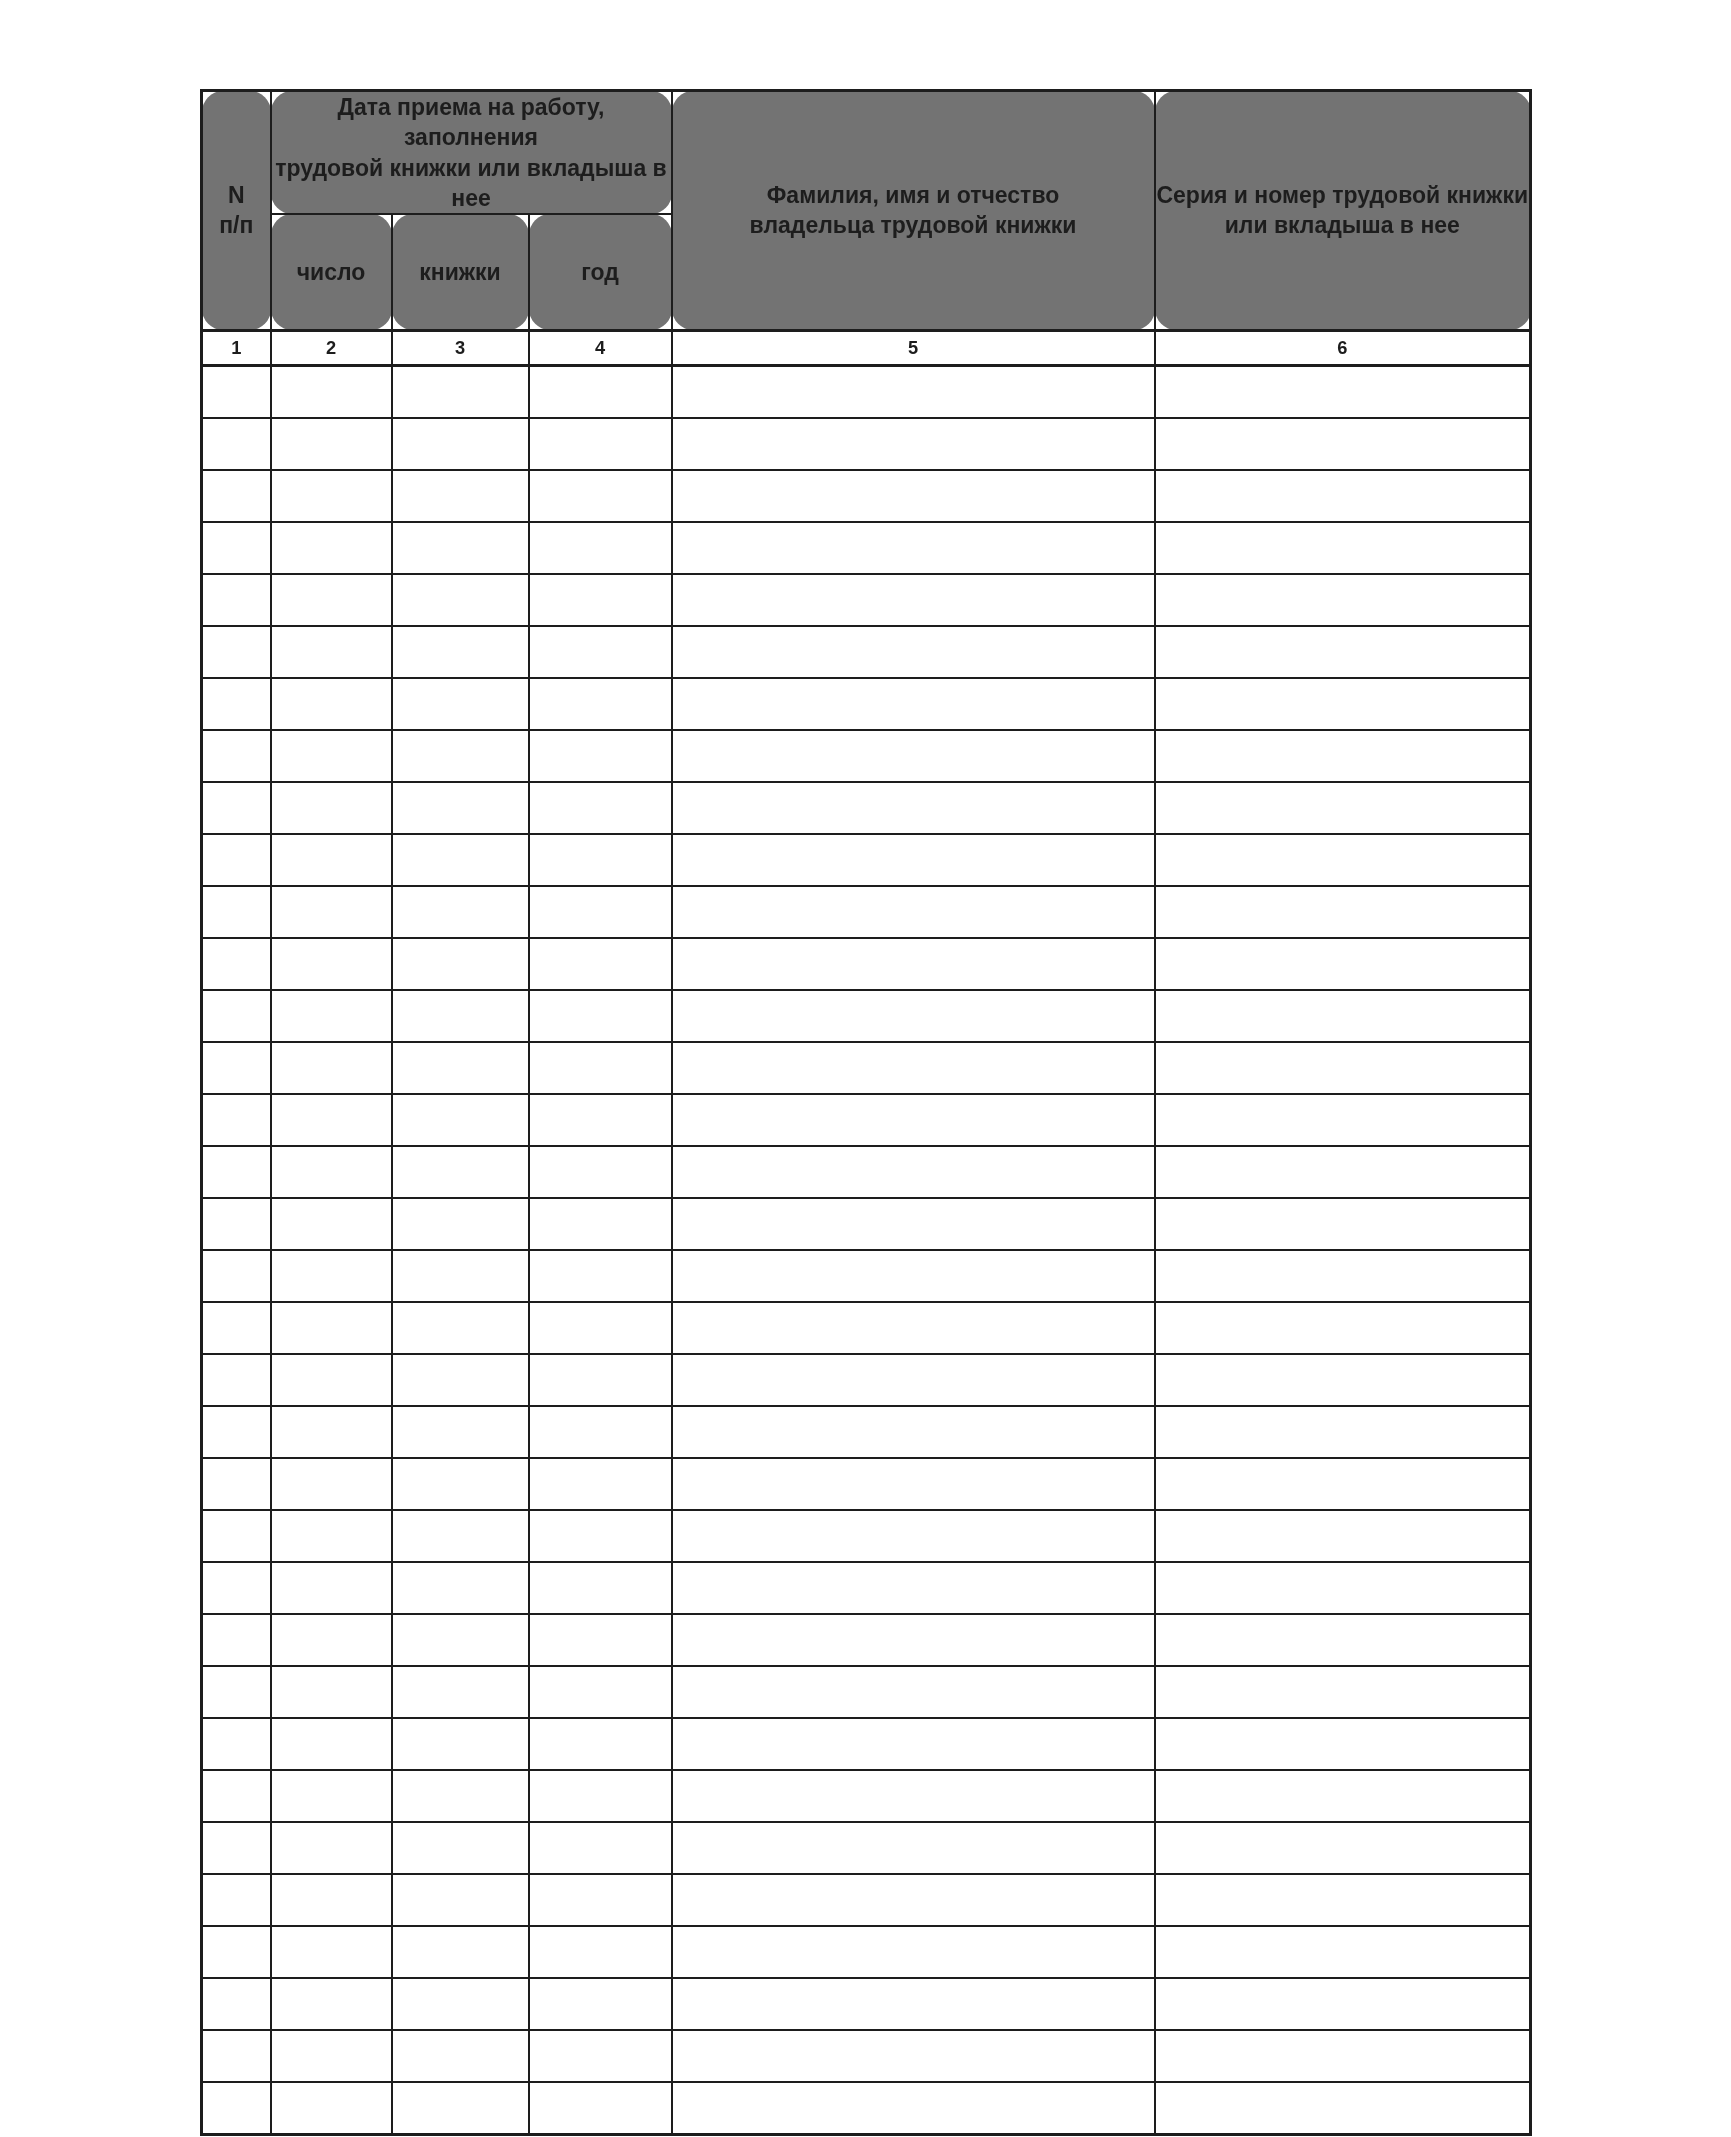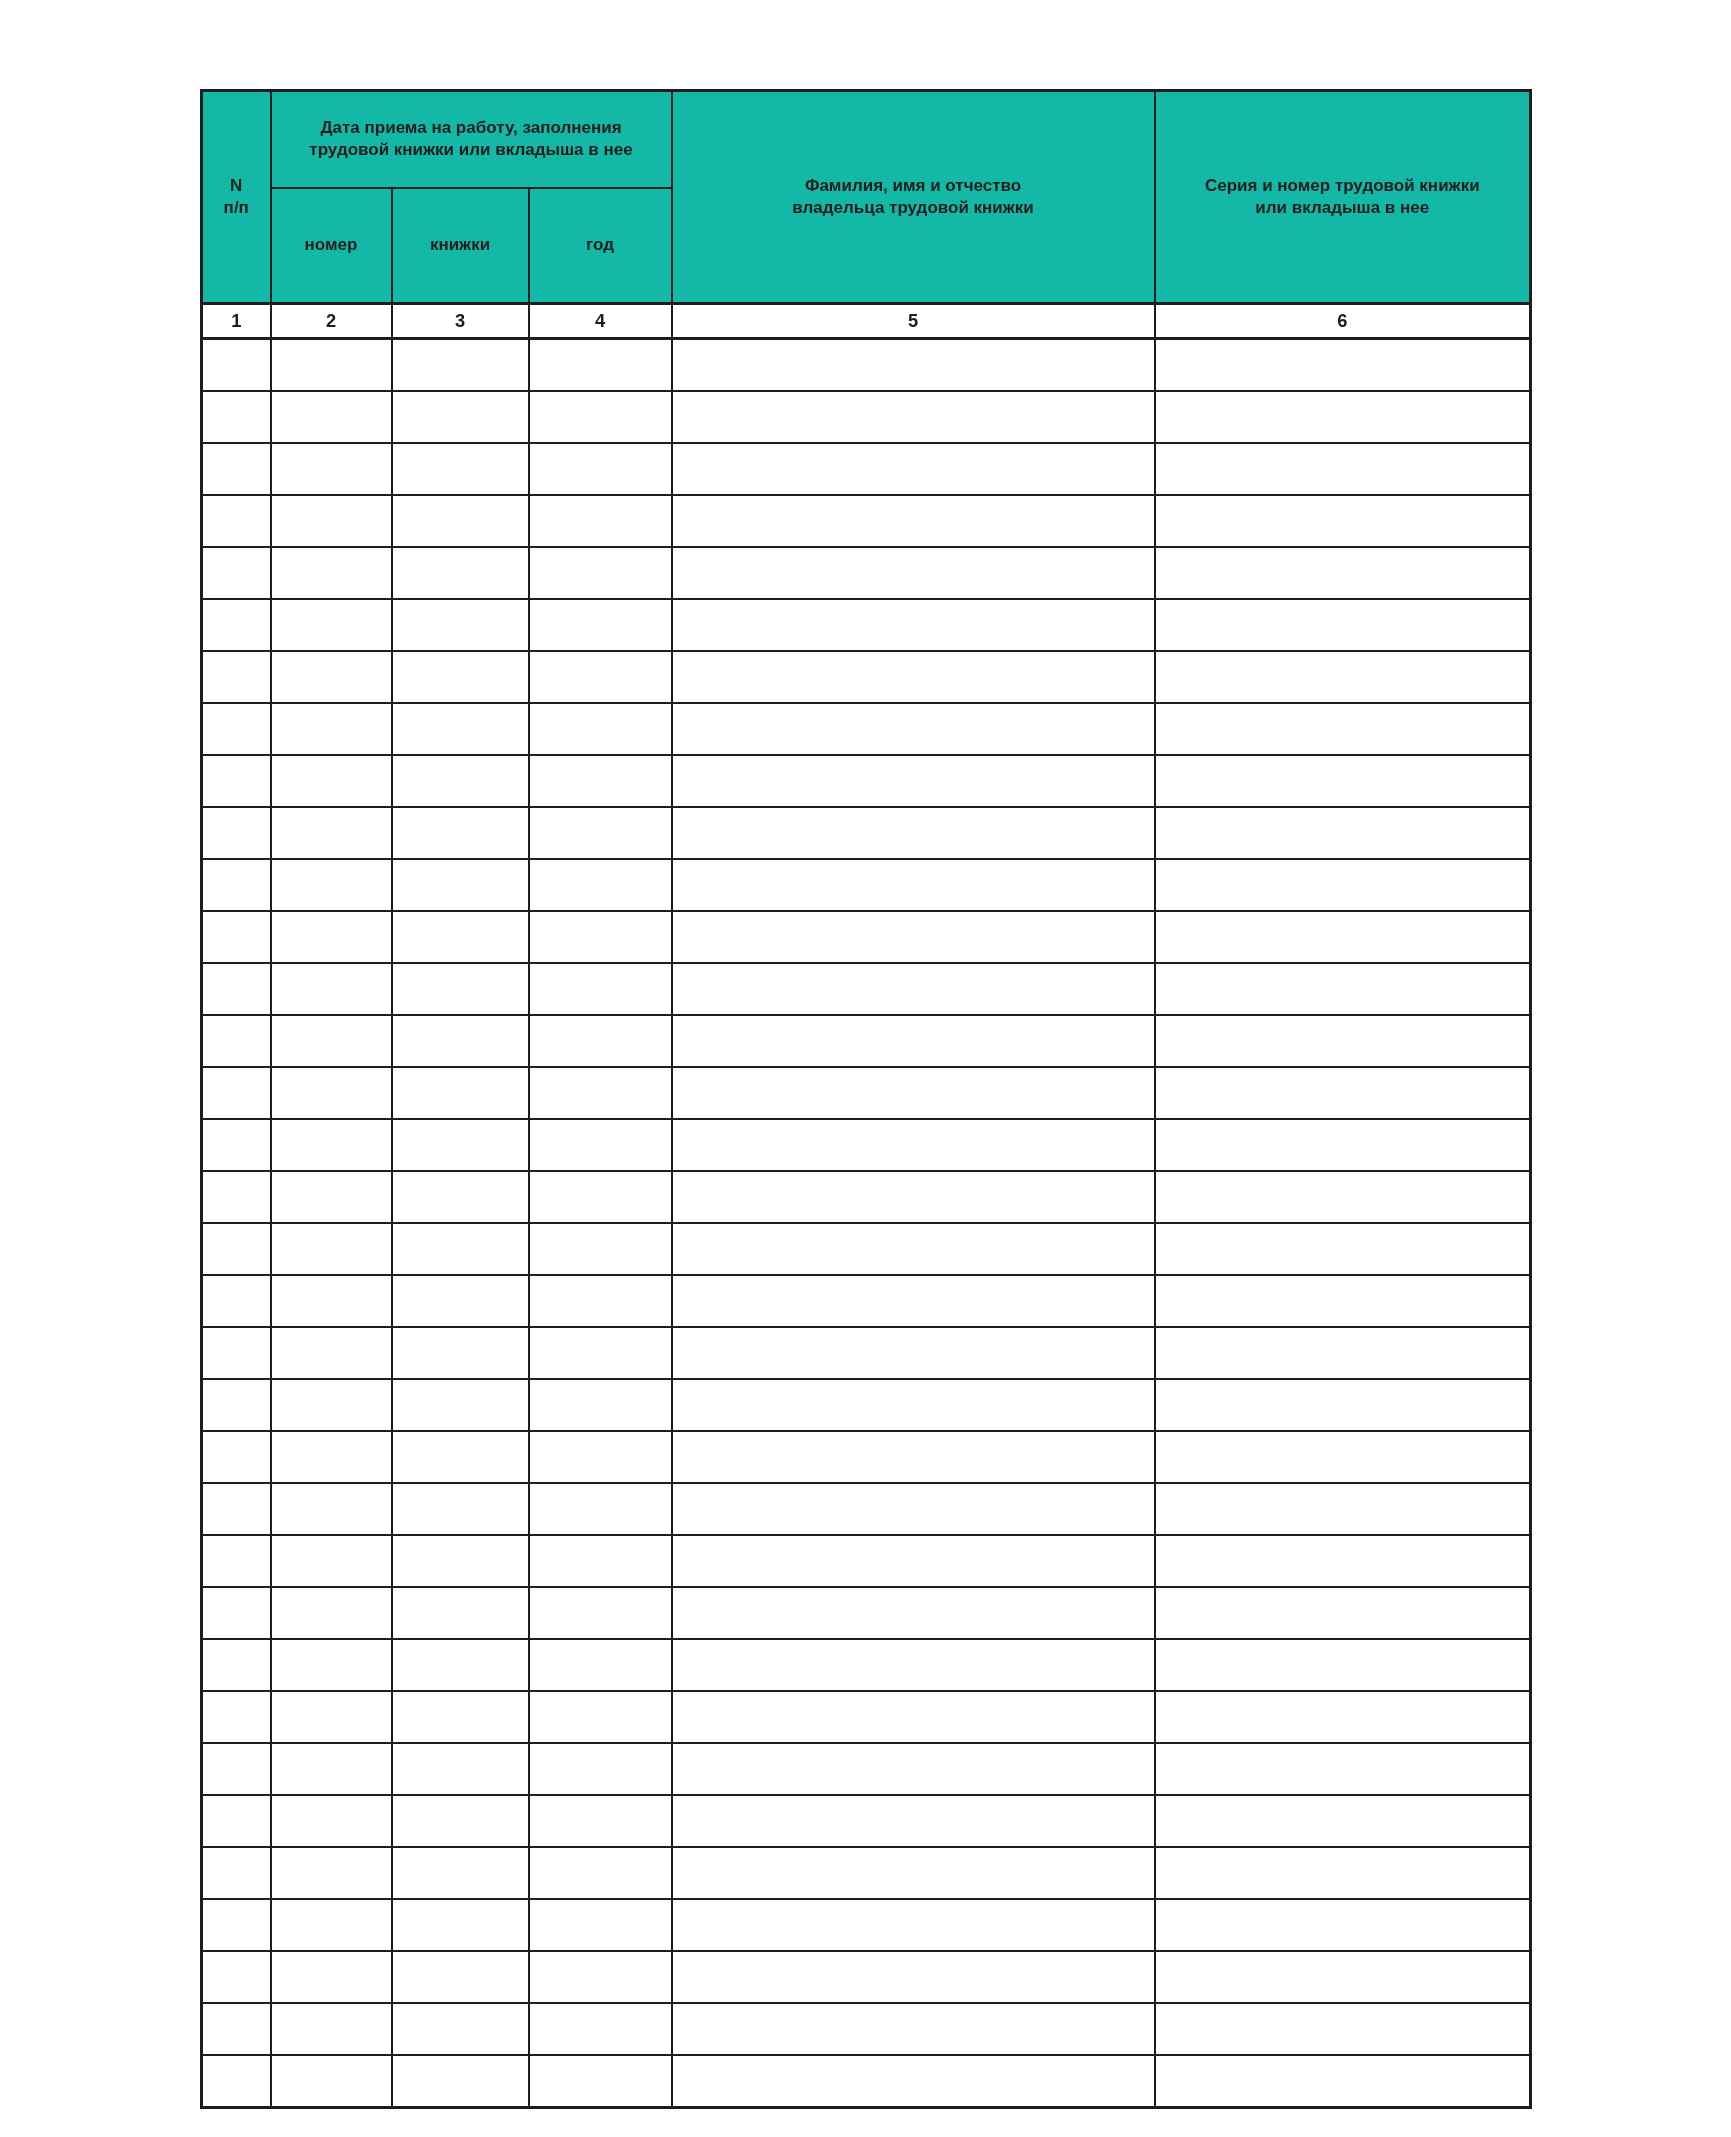--- a/index.html
+++ b/index.html
@@ -34,26 +34,27 @@
   
   col.c1 { width: 69px; }
   col.c2 { width: 121px; }
   col.c3 { width: 137px; }
   col.c4 { width: 143px; }
   col.c5 { width: 483px; }
   col.c6 { width: 376px; }
 
   thead th {
     font-weight: bold;
-    font-size: 17px;
+    font-size: 23px;
     line-height: 1.32;
     text-align: center;
     vertical-align: middle;
     white-space: pre-line;
-    background: #14b8a6;
+    background: #737373;
+    border-radius: 21px;
   }
   tr.head-top { height: 97px; }
   tr.head-sub { height: 116px; }
 
   tr.num-row td {
     height: 32px;
     font-weight: bold;
     font-size: 18.3px;
     text-align: center;
     vertical-align: middle;
@@ -83,21 +84,21 @@
         <th rowspan="2">N
 п/п</th>
         <th colspan="3">Дата приема на работу, заполнения
 трудовой книжки или вкладыша в нее</th>
         <th rowspan="2">Фамилия, имя и отчество
 владельца трудовой книжки</th>
         <th rowspan="2">Серия и номер трудовой книжки
 или вкладыша в нее</th>
       </tr>
       <tr class="head-sub">
-        <th>номер</th>
+        <th>число</th>
         <th>книжки</th>
         <th>год</th>
       </tr>
       <tr class="num-row">
         <td>1</td>
         <td>2</td>
         <td>3</td>
         <td>4</td>
         <td>5</td>
         <td>6</td>

